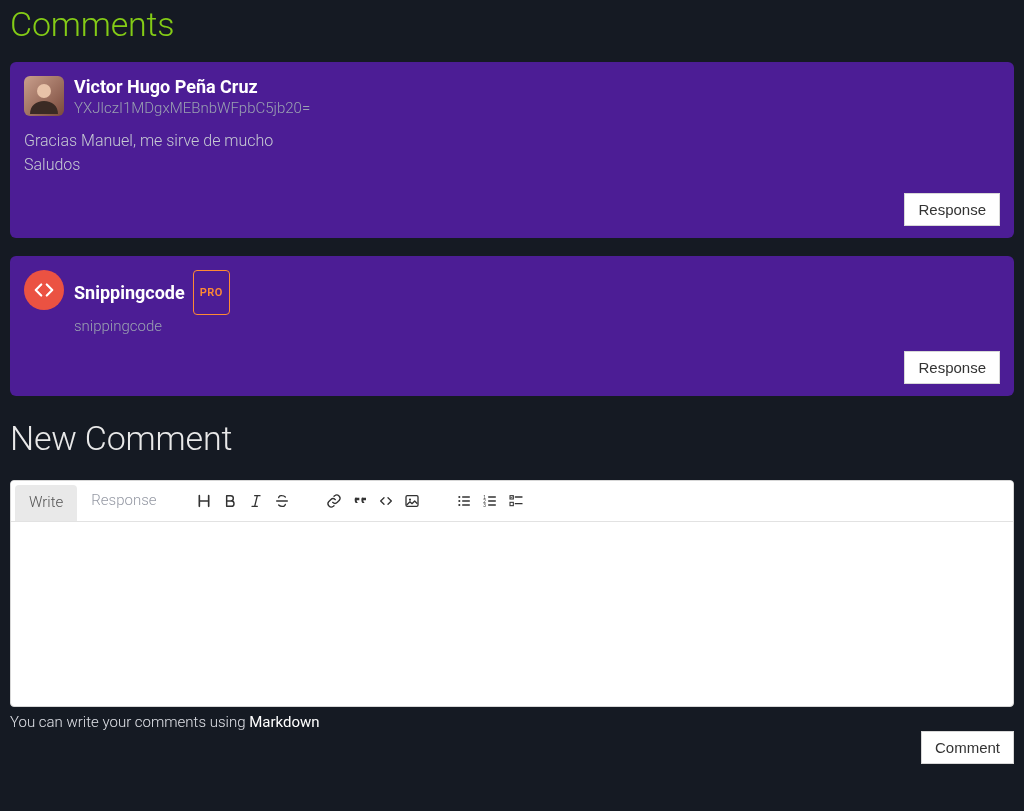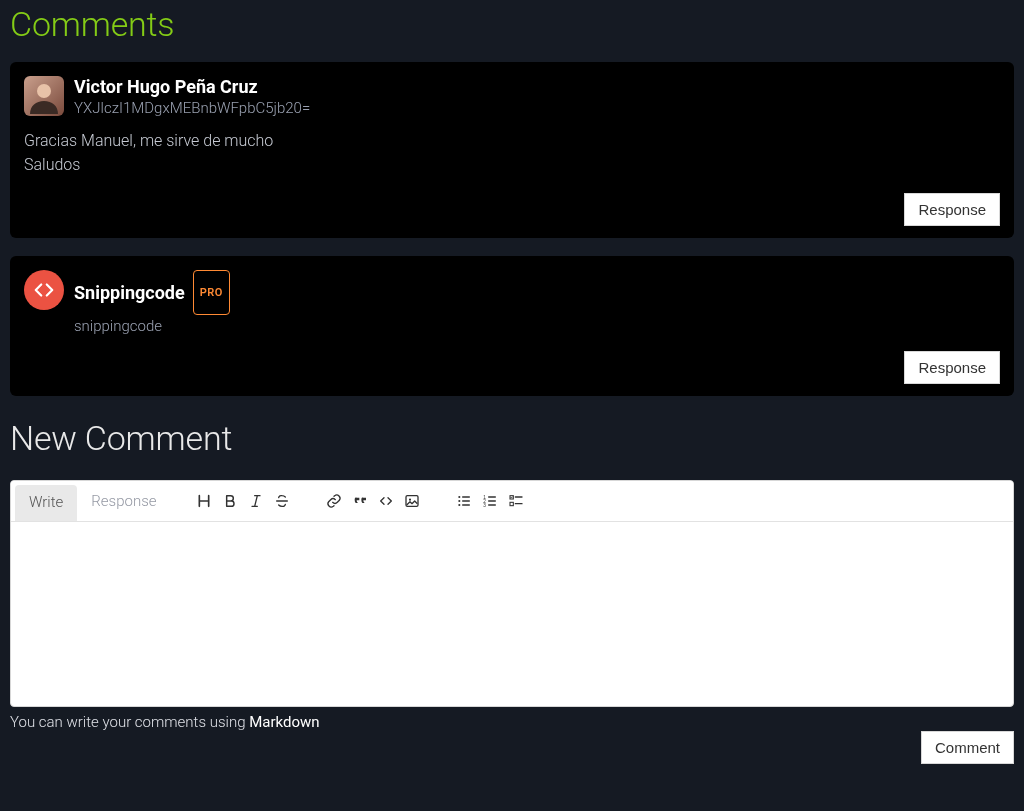--- a/index.html
+++ b/index.html
@@ -22,21 +22,21 @@
     font-size: 34px;
     font-weight: 300;
     color: #e9e9e9;
     margin: 22px 0 22px 0;
     letter-spacing: -0.2px;
   }
   .mw{padding:0;}
 
 
  .comment-card{
-    background:#000000;
+    background:#4c1d95;
     border-radius:6px;
     padding:14px 14px 12px 14px;
     margin-bottom:18px;
     position:relative;
   }
   .comment-head{display:flex;align-items:flex-start;}
   .avatar{
     width:40px;height:40px;border-radius:6px;flex:0 0 40px;margin-right:10px;
     display:flex;align-items:center;justify-content:center;overflow:hidden;
   }
@@ -59,21 +59,21 @@
   .btn{
     background:#fff;color:#333;border:1px solid #d8d8d8;border-radius:0;
     padding:7px 13px;font-size:15px;cursor:pointer;
   }
 
 
  .editor{
     background:#fff;border-radius:4px;overflow:hidden;border:1px solid #d7d7d7;
   }
   .editor-tabs{
-    display:flex;align-items:center;padding:0;background:#fff;border-bottom:1px solid #e2e2e2;
+    display:flex;padding:0;background:#fff;border-bottom:1px solid #e2e2e2;
   }
   .tab{
     color:#9599a4;font-size:15px;padding:10px 14px;cursor:pointer;margin:0;
   }
   .tab.active{
     background:#e9e9e9;color:#555;border-radius:4px 4px 0 0;margin:4px 0 0 4px;padding:8px 14px 10px;
   }
   .tool-group{display:flex;align-items:center;padding:0 6px;}
   .tool-sep{width:14px;}
   .tool-btn{

